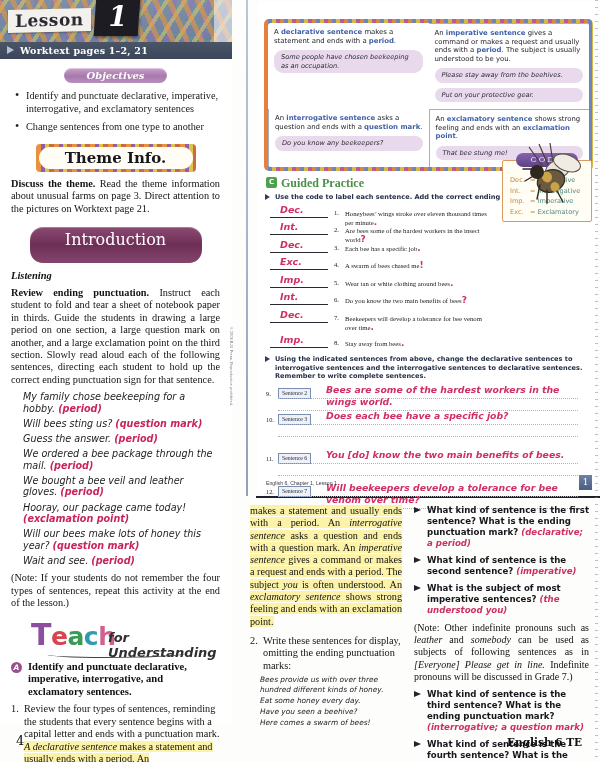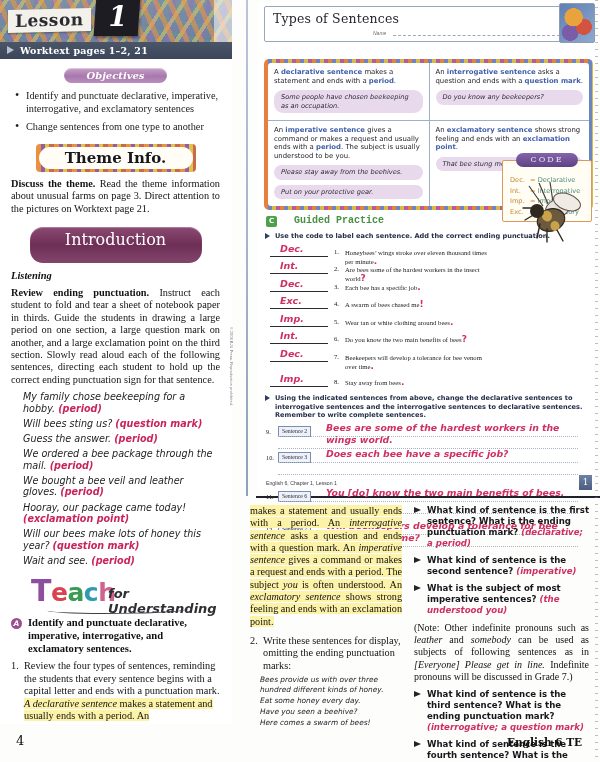--- a/index.html
+++ b/index.html
@@ -373,23 +373,23 @@
   #gp-icon {
     position: absolute; left: 0; top: 1px;
     width: 11px; height: 11px;
     border-radius: 2px;
     background: #4fa04b;
     color: #fff; font-size: 7px; font-weight: bold;
     text-align: center; line-height: 11px;
     font-family: "DejaVu Sans", sans-serif;
   }
   #gp-title {
-    position: absolute; left: 28px; top: 0;
-    font-family: Liberation Mono, monospace;
-    font-weight: bold; font-size: 10px;
+    position: absolute; left: 15px; top: 0;
+    font-family: Liberation Serif, serif;
+    font-weight: bold; font-size: 12px;
     color: #4a8f46;
   }
   .dir-row {
     position: relative;
     margin: 4px 0 0 7px;
     padding-left: 10px;
     font-family: "DejaVu Sans", sans-serif;
     font-weight: bold; font-size: 6.6px;
     line-height: 8.4px;
     color: #1f2a44;
@@ -637,20 +637,21 @@
         <li><span>My family chose beekeeping for a hobby.</span> <span class="ans">(period)</span></li>
         <li><span>Will bees sting us?</span> <span class="ans">(question mark)</span></li>
         <li><span>Guess the answer.</span> <span class="ans">(period)</span></li>
         <li><span>We ordered a bee package through the mail.</span> <span class="ans">(period)</span></li>
         <li><span>We bought a bee veil and leather gloves.</span> <span class="ans">(period)</span></li>
         <li><span>Hooray, our package came today!</span> <span class="ans">(exclamation point)</span></li>
         <li><span>Will our bees make lots of honey this year?</span> <span class="ans">(question mark)</span></li>
         <li><span>Wait and see.</span> <span class="ans">(period)</span></li>
       </ul>
 
+      <p class="body-p">(Note: If your students do not remember the four types of sentences, repeat this activity at the end of the lesson.)</p>
 
       <div id="teach-head">
         <div id="teach-word"><span>T</span><span>e</span><span>a</span><span>c</span><span>h</span></div>
         <div id="teach-for">for Understanding</div>
         <div id="teach-swoosh"></div>
       </div>
 
       <div class="obj-a-row">
         <span class="circle-a">A</span>
         <span>Identify and punctuate declarative, imperative, interrogative, and exclamatory sentences.</span>
@@ -663,44 +664,38 @@
 
       <div id="vert-copy">© 2006 BJU Press. Reproduction prohibited.</div>
     </div>
   </div>
 
   <div id="vrule"></div>
   <div id="hrule"></div>
 
   <div id="worktext">
 
-    <div id="wt-title-bar">
-      <div id="wt-title">Types of Sentences</div>
-      <div id="wt-name-label">Name</div>
-      <div id="wt-name-line"></div>
-      <div id="wt-corner"></div>
-    </div>
 
     <div id="def-wrap">
       <div id="def-grid">
 
         <div class="def-cell">
           <span>A </span><span class="kw">declarative sentence</span><span> makes a statement and ends with a </span><span class="kw">period</span><span>.</span>
           <span class="ex-bubble two">Some people have chosen beekeeping as an occupation.</span>
         </div>
 
-        <div class="def-cell r">
-          <span>An </span><span class="kw">interrogative sentence</span><span> asks a question and ends with a </span><span class="kw">question mark</span><span>.</span>
-          <span class="ex-bubble two">Do you know any beekeepers?</span>
-        </div>
-
         <div class="def-cell b">
           <span>An </span><span class="kw">imperative sentence</span><span> gives a command or makes a request and usually ends with a </span><span class="kw">period</span><span>. The subject is usually understood to be you.</span>
           <span class="ex-bubble two">Please stay away from the beehives.</span>
           <span class="ex-bubble two">Put on your protective gear.</span>
+        </div>
+
+        <div class="def-cell r">
+          <span>An </span><span class="kw">interrogative sentence</span><span> asks a question and ends with a </span><span class="kw">question mark</span><span>.</span>
+          <span class="ex-bubble two">Do you know any beekeepers?</span>
         </div>
 
         <div class="def-cell r b">
           <span>An </span><span class="kw">exclamatory sentence</span><span> shows strong feeling and ends with an </span><span class="kw">exclamation point</span><span>.</span>
           <span class="ex-bubble two">That bee stung me!</span>
         </div>
       </div>
 
       <svg id="bee" viewBox="0 0 74 64">
         <g stroke="#4a4038" stroke-width="1" fill="none">

